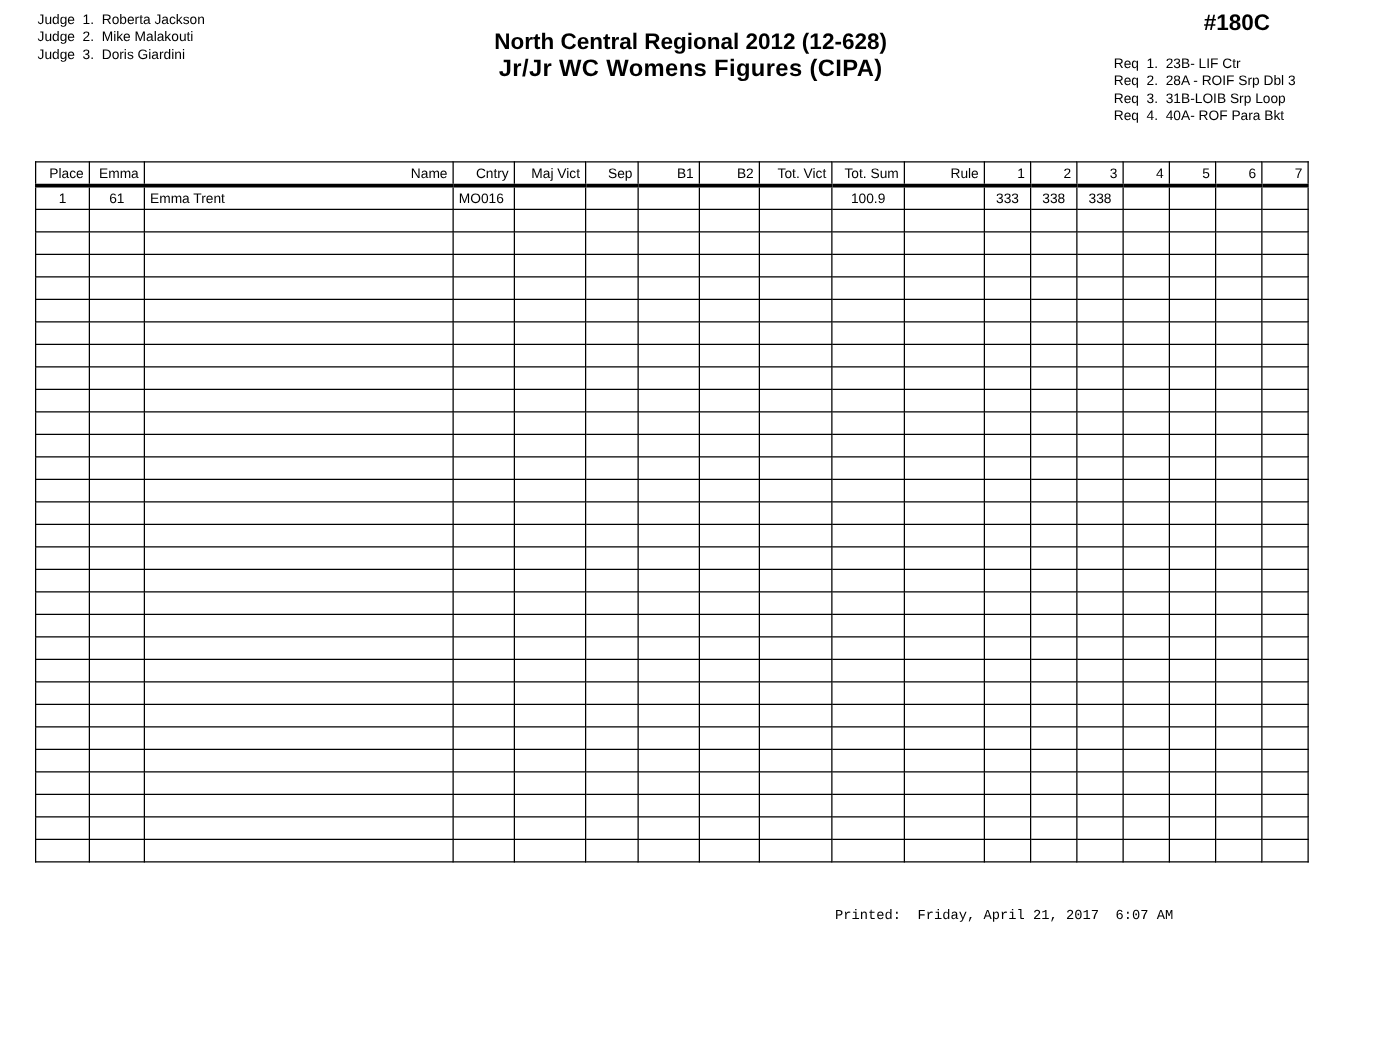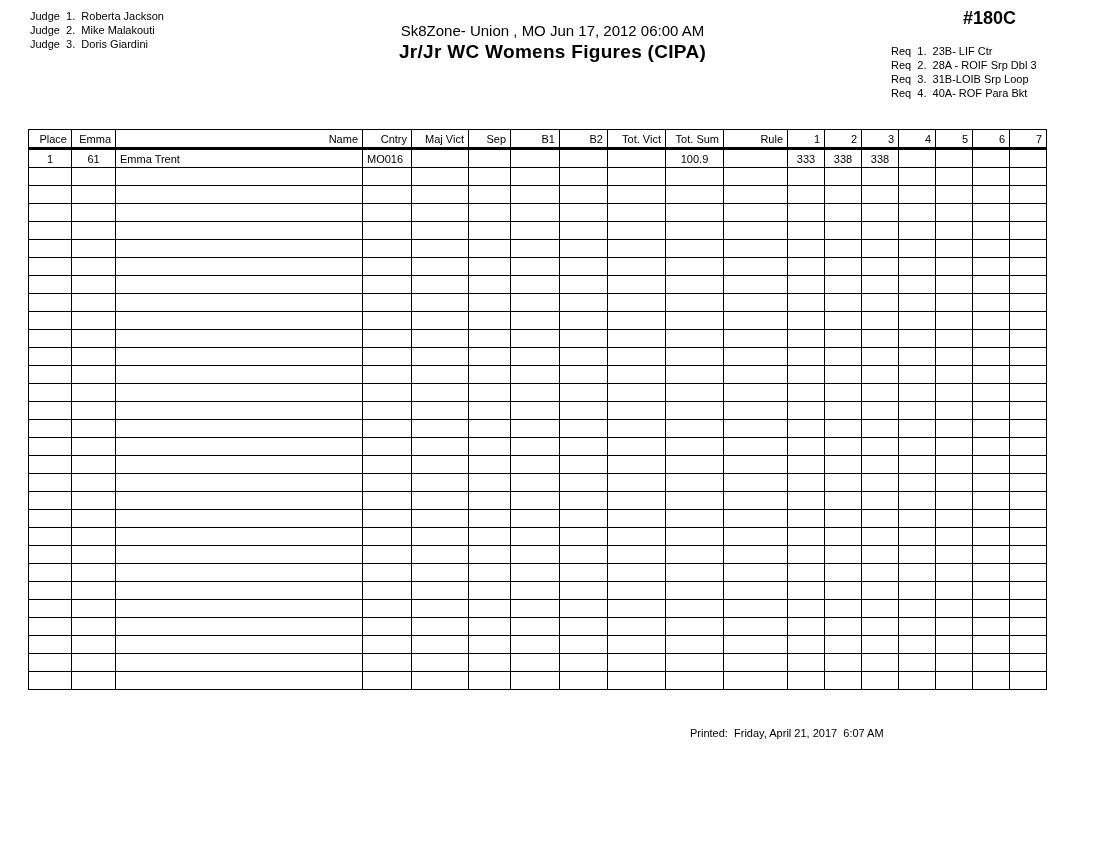--- a/index.html
+++ b/index.html
@@ -12,33 +12,33 @@
   .t3 { font-size:19px; font-weight:bold; line-height:24px; letter-spacing:0.3px; }
   .t4 { font-size:17px; line-height:22px; }
   .event-num { position:absolute; left:963px; top:8px; font-size:18px; font-weight:bold; }
   .reqs { position:absolute; left:891px; top:44px; font-size:11px; line-height:14px; }
   .reqs div { white-space:pre; }
   table.results { position:absolute; left:28px; top:129px; border-collapse:collapse; font-size:11px; table-layout:fixed; }
   table.results td, table.results th { border:1.5px solid #000; height:17px; padding:0 4px; font-weight:normal; white-space:nowrap; overflow:hidden; }
   table.results thead th { text-align:right; height:17px; border-bottom:3px solid #000; }
   table.results thead th.c { text-align:right; }
   table.results tbody td.c { text-align:center; }
-  .printed { position:absolute; left:690px; top:727px; font-size:11px; white-space:pre; }
+  .printed { position:absolute; left:668px; top:727px; font-size:11px; white-space:pre;font-family:Liberation Mono, monospace; }
 </style>
 </head>
 <body>
 
 <div class="judges">
   <div>Judge  1.  Roberta Jackson</div>
   <div>Judge  2.  Mike Malakouti</div>
   <div>Judge  3.  Doris Giardini</div>
 </div>
 
 <div class="title-block">
-  <div class="t2">Sk8Zone- Union , MO  Jun 17, 2012  06:00 AM</div>
+  <div class="t1">North Central Regional 2012 (12-628)</div>
   <div class="t3">Jr/Jr WC Womens Figures (CIPA)</div>
 </div>
 
 <div class="event-num">#180C</div>
 
 <div class="reqs">
   <div>Req  1.  23B- LIF Ctr</div>
   <div>Req  2.  28A - ROIF Srp Dbl 3</div>
   <div>Req  3.  31B-LOIB Srp Loop</div>
   <div>Req  4.  40A- ROF Para Bkt</div>

